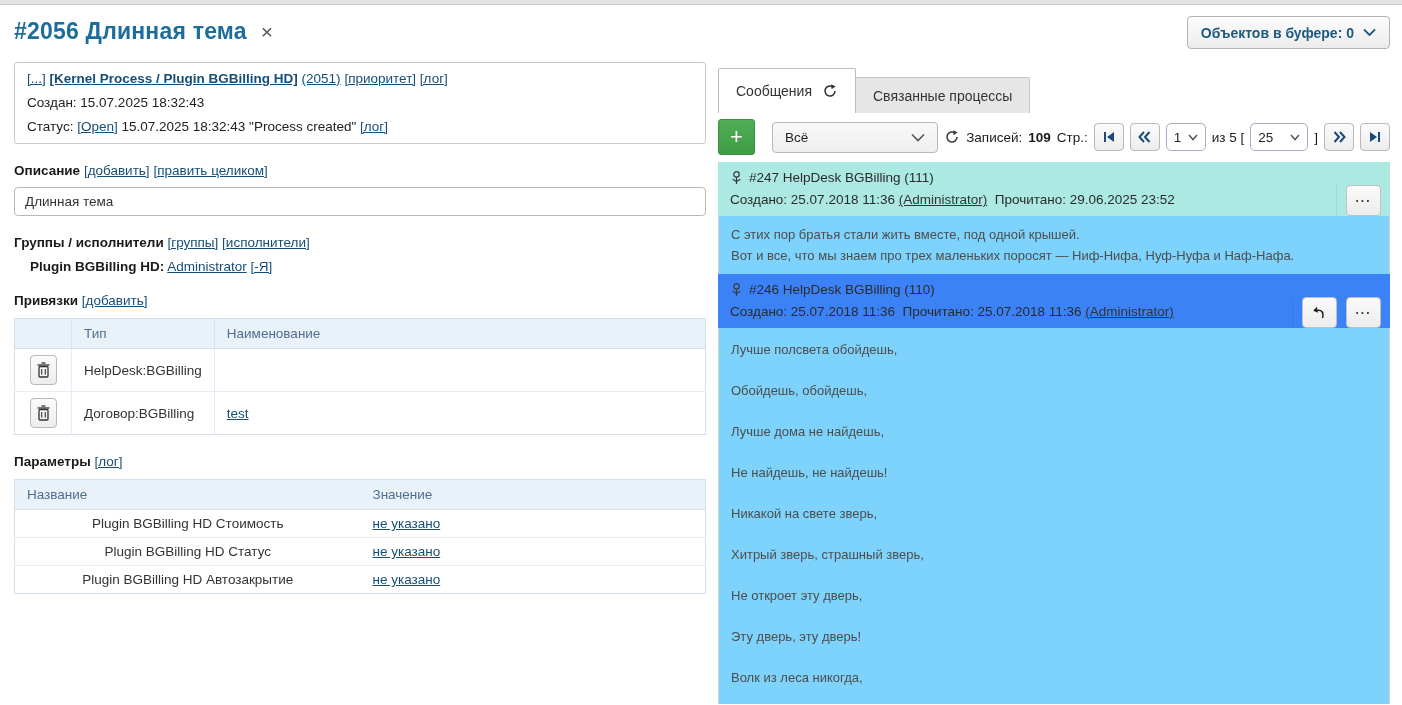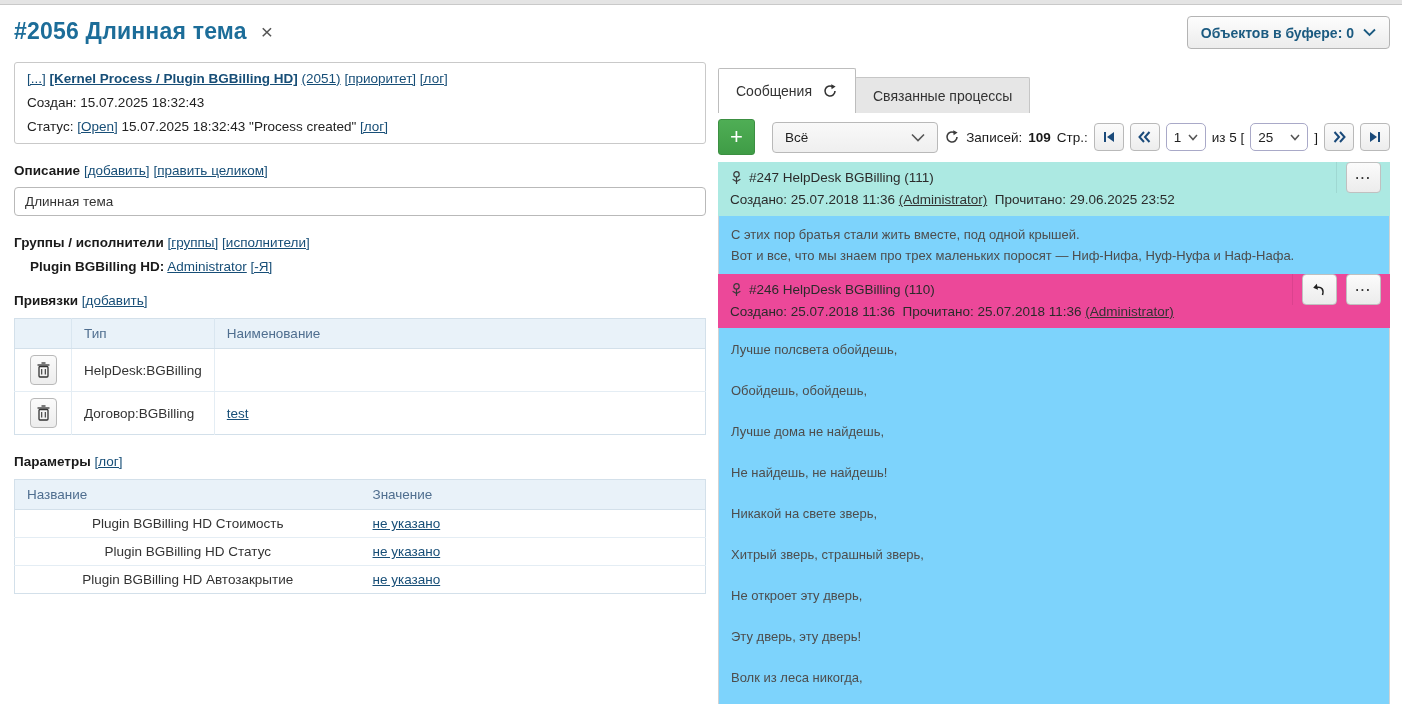--- a/index.html
+++ b/index.html
@@ -73,21 +73,21 @@
   .pager .bold { font-weight:bold; }
   .pg-btn { width:30px; height:28px; display:flex; align-items:center; justify-content:center;
     border:1px solid #b9b9b9; border-radius:4px; background:linear-gradient(#fbfbfb,#ededed);
     cursor:pointer; }
   .pg-select { height:28px; border:1px solid #a9a9c8; border-radius:5px; background:#fff;
     display:flex; align-items:center; justify-content:space-between; padding:0 7px;
     cursor:pointer; color:#222; }
   .pg-select.small { width:40px; } .pg-select.size { width:58px; }
 
   .messages { position:absolute; top:157px; left:0; right:0; bottom:0; overflow:hidden; }
-  .msg-header { display:flex; align-items:flex-start; }
+  .msg-header { display:flex; align-items:flex-end; }
   .msg-header .hdr-text { flex:1; padding:5px 12px; line-height:22px; color:#2b2b2b; }
   .hdr-title { display:flex; align-items:center; gap:6px; }
   .hdr-meta a { color:#333; }
   .hdr-buttons { display:flex; align-items:center; gap:9px; padding:0 9px;
     border-left:1px solid rgba(0,0,0,0.07); }
   .hdr-btn { width:35px; height:31px; display:flex; align-items:center; justify-content:center;
     border:1px solid #c0c0c0; border-radius:4px; background:linear-gradient(#fbfbfb,#ececec);
     cursor:pointer; }
   .msg-body { background:#7dd3fc; border-left:1px solid #d2d2d2; border-right:1px solid #d2d2d2;
     padding:8px 12px; color:#4d4d4d; font-size:13px; }
@@ -311,21 +311,21 @@
           <div class="hdr-buttons">
             <div class="hdr-btn">
               <span class="dots">...</span>
             </div>
           </div>
         </div>
         <div class="msg-body lines">
           <div>С этих пор братья стали жить вместе, под одной крышей.</div>
           <div>Вот и все, что мы знаем про трех маленьких поросят — Ниф-Нифа, Нуф-Нуфа и Наф-Нафа.</div>
         </div>
-        <div class="msg-header" style="background: #ec4899;">
+        <div class="msg-header" style="background: #3b82f6;">
           <div class="hdr-text">
             <div class="hdr-title">
               <svg width="13" height="14" viewBox="0 0 13 14">
                 <circle cx="6.5" cy="3.4" r="2.7" fill="none" stroke="#3a3a3a" stroke-width="1.2"></circle>
                 <line x1="6.5" y1="6.1" x2="6.5" y2="13" stroke="#3a3a3a" stroke-width="1.2"></line>
                 <line x1="6.5" y1="10.5" x2="2.6" y2="8.2" stroke="#3a3a3a" stroke-width="1.2"></line>
                 <line x1="6.5" y1="10.5" x2="10.4" y2="8.2" stroke="#3a3a3a" stroke-width="1.2"></line>
               </svg>
               <span>#246 HelpDesk BGBilling (110)</span>
             </div>

